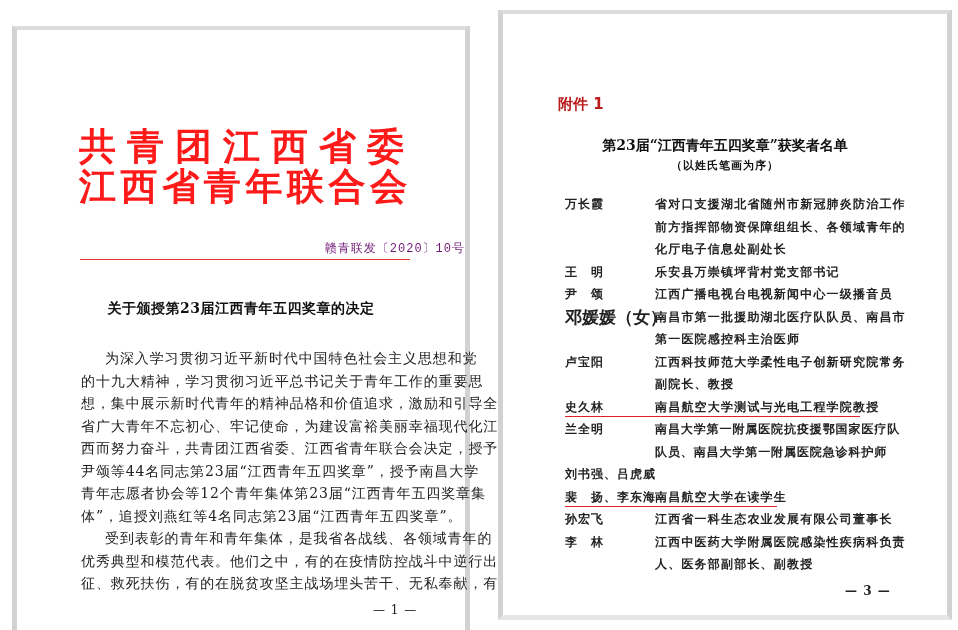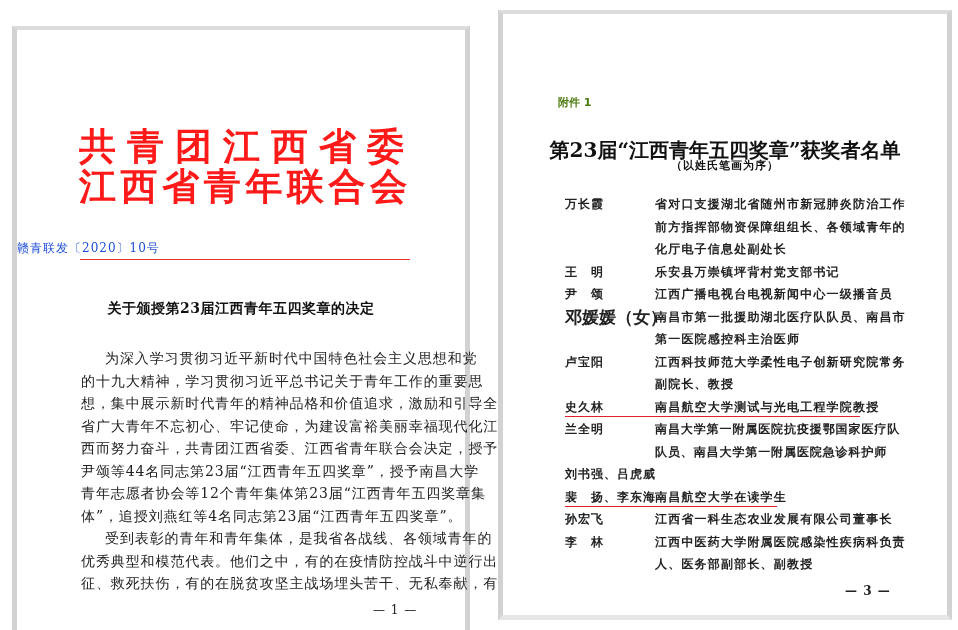--- a/index.html
+++ b/index.html
@@ -17,38 +17,38 @@
 
     .red-title {
       position: absolute; left: 62px; width: 340px; color: #ff1a1a;
       font-size: 37px; font-weight: bold; line-height: 40px; letter-spacing: 11px;
       font-family: "DejaVu Serif", "Liberation Serif", serif; white-space: nowrap;
     }
     #title-line1 { top: 96px; }
     #title-line2 { top: 136px; }
 
     .doc-number {
-      position: absolute; top: 210px; left: 0; width: 448px; text-align: left;
-      font-size: 12px; letter-spacing: 1px; color: #1d4ed8;
+      position: absolute; top: 210px; left: 0; width: 448px; text-align: right;
+      font-size: 12px; letter-spacing: 1px; color: #701a75; font-family: Liberation Mono, monospace;
     }
     .red-rule { position: absolute; top: 229px; left: 63px; width: 330px; height: 1px; background: #e53030; }
     .decision-title {
       position: absolute; top: 270px; left: 0; width: 448px; text-align: center;
       font-size: 14px; font-weight: bold; color: #111; letter-spacing: 0.5px;
     }
     .body-text { position: absolute; left: 64px; width: 328px; font-size: 14px; color: #222; }
     .body-line { height: 22.5px; line-height: 22.5px; white-space: nowrap; letter-spacing: 0.9px; text-align: justify; text-align-last: justify; }
     .body-line.last { text-align-last: left; }
     .indent { padding-left: 24px; }
     .page-number { position: absolute; font-size: 12px; color: #222; letter-spacing: 1px; }
     #page1 .page-number { top: 573px; left: 356px; }
 
     
-    .attachment-label { position: absolute; top: 81px; left: 55px; font-size: 11px; font-weight: bold; font-family: "DejaVu Sans", sans-serif; color: #4d7c0f; }
-    .list-title { position: absolute; top: 123px; left: 0; width: 444px; text-align: center; font-size: 20px; font-weight: bold; color: #111; }
+    .attachment-label { position: absolute; top: 81px; left: 55px; font-size: 15px; font-weight: bold; font-family: "DejaVu Sans", sans-serif; color: #b91c1c; }
+    .list-title { position: absolute; top: 123px; left: 0; width: 444px; text-align: center; font-size: 14px; font-weight: bold; color: #111; }
     .list-subtitle { position: absolute; top: 144px; left: 0; width: 444px; text-align: center; font-size: 11px; font-weight: bold; color: #111; letter-spacing: 1px; }
     .award-list { position: absolute; top: 179px; left: 62px; width: 340px; font-size: 12px; color: #222; }
     .award-row { display: flex; position: relative; font-weight: bold; }
     .award-name { width: 90px; flex: none; line-height: 22.5px; white-space: nowrap; letter-spacing: 1px; }
     .award-desc { flex: 1; }
     .award-desc div { line-height: 22.5px; white-space: nowrap; letter-spacing: 1.2px; }
     .award-row.highlight::after {
       content: ""; position: absolute; left: 0; bottom: 1px; height: 1.5px; background: #e0202a;
     }
     #row-shi-jiulin::after { width: 295px; }

